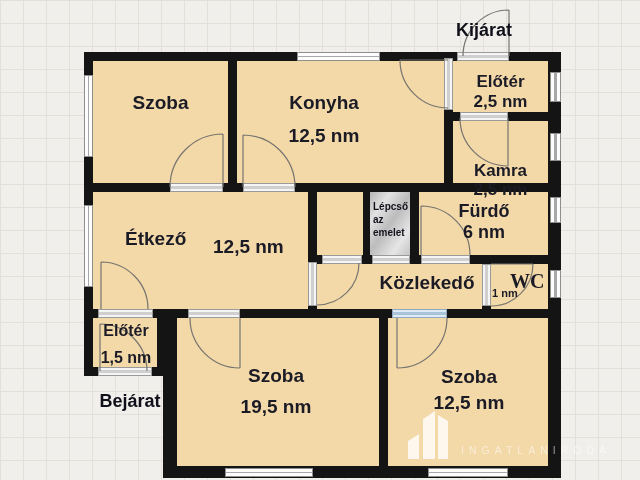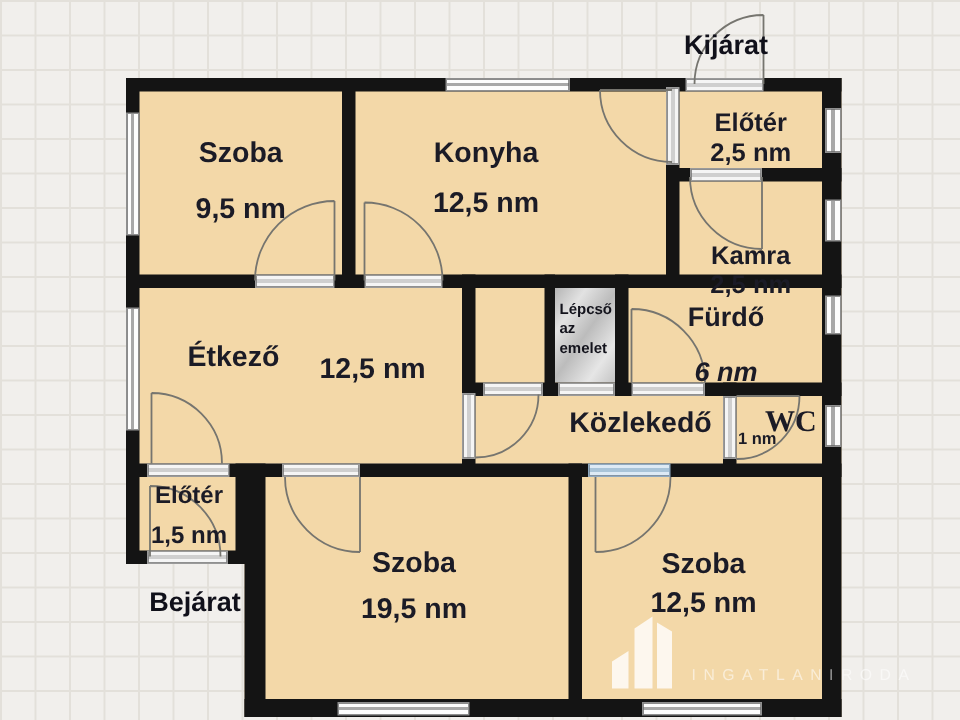--- a/index.html
+++ b/index.html
@@ -104,21 +104,20 @@
     <path d="M421,206 A49,49 0 0 1 470,255 M421,255 L421,206"></path>
     <path d="M533,264 A42,42 0 0 1 491,306 M491,264 L533,264"></path>
     <path d="M100,324 A47,47 0 0 1 147,371 M100,371 L100,324"></path>
     <path d="M101,262 A47,47 0 0 1 148,309 M101,309 L101,262"></path>
     <path d="M190,318 A50,50 0 0 0 240,368 M240,318 L240,368"></path>
     <path d="M447,318 A50,50 0 0 1 397,368 M397,318 L397,368"></path>
   </svg>
 
   <div class="room-label" style="left:93px;top:92px;width:135px;font-size:19px;">
     <div class="rname">Szoba</div>
-    <div class="rarea" style="margin-top:15px;">9,5 nm</div>
   </div>
   <div class="room-label" style="left:244px;top:92px;width:160px;font-size:19px;">
     <div class="rname">Konyha</div>
     <div class="rarea" style="margin-top:11px;">12,5 nm</div>
   </div>
   <div class="room-label" style="left:453px;top:72px;width:95px;font-size:17px;">
     <div class="rname">Előtér</div>
     <div class="rarea" style="margin-top:0px;">2,5 nm</div>
   </div>
   <div class="room-label" style="left:453px;top:137px;width:95px;font-size:17px;margin-top:24px;">
@@ -126,21 +125,21 @@
     <div class="rarea" style="margin-top:-1px;">2,5 nm</div>
   </div>
   <div class="abs" style="left:125px;top:228px;font-weight:bold;font-size:19px;color:#1b1b26;">
     <span>Étkező</span>
   </div>
   <div class="abs" style="left:213px;top:236px;font-weight:bold;font-size:19px;color:#1b1b26;">
     <span>12,5 nm</span>
   </div>
   <div class="room-label" style="left:424px;top:201px;width:120px;font-size:18px;">
     <div class="rname">Fürdő</div>
-    <div class="rarea" style="margin-top:16px;font-style:italic;">6 nm</div>
+    <div class="rarea" style="margin-top:0px;">6 nm</div>
   </div>
   <div class="abs" style="left:510px;top:270px;font-weight:bold;font-size:20px;color:#1b1b26;font-family:Liberation Serif, serif;">
     <span>WC</span>
   </div>
   <div class="abs" style="left:492px;top:287px;font-weight:bold;font-size:11px;color:#1b1b26;">
     <span>1 nm</span>
   </div>
   <div class="room-label" style="left:317px;top:272px;width:164px;font-size:19px;padding-left:28px;">
     <div class="rname">Közlekedő</div>
   </div>

